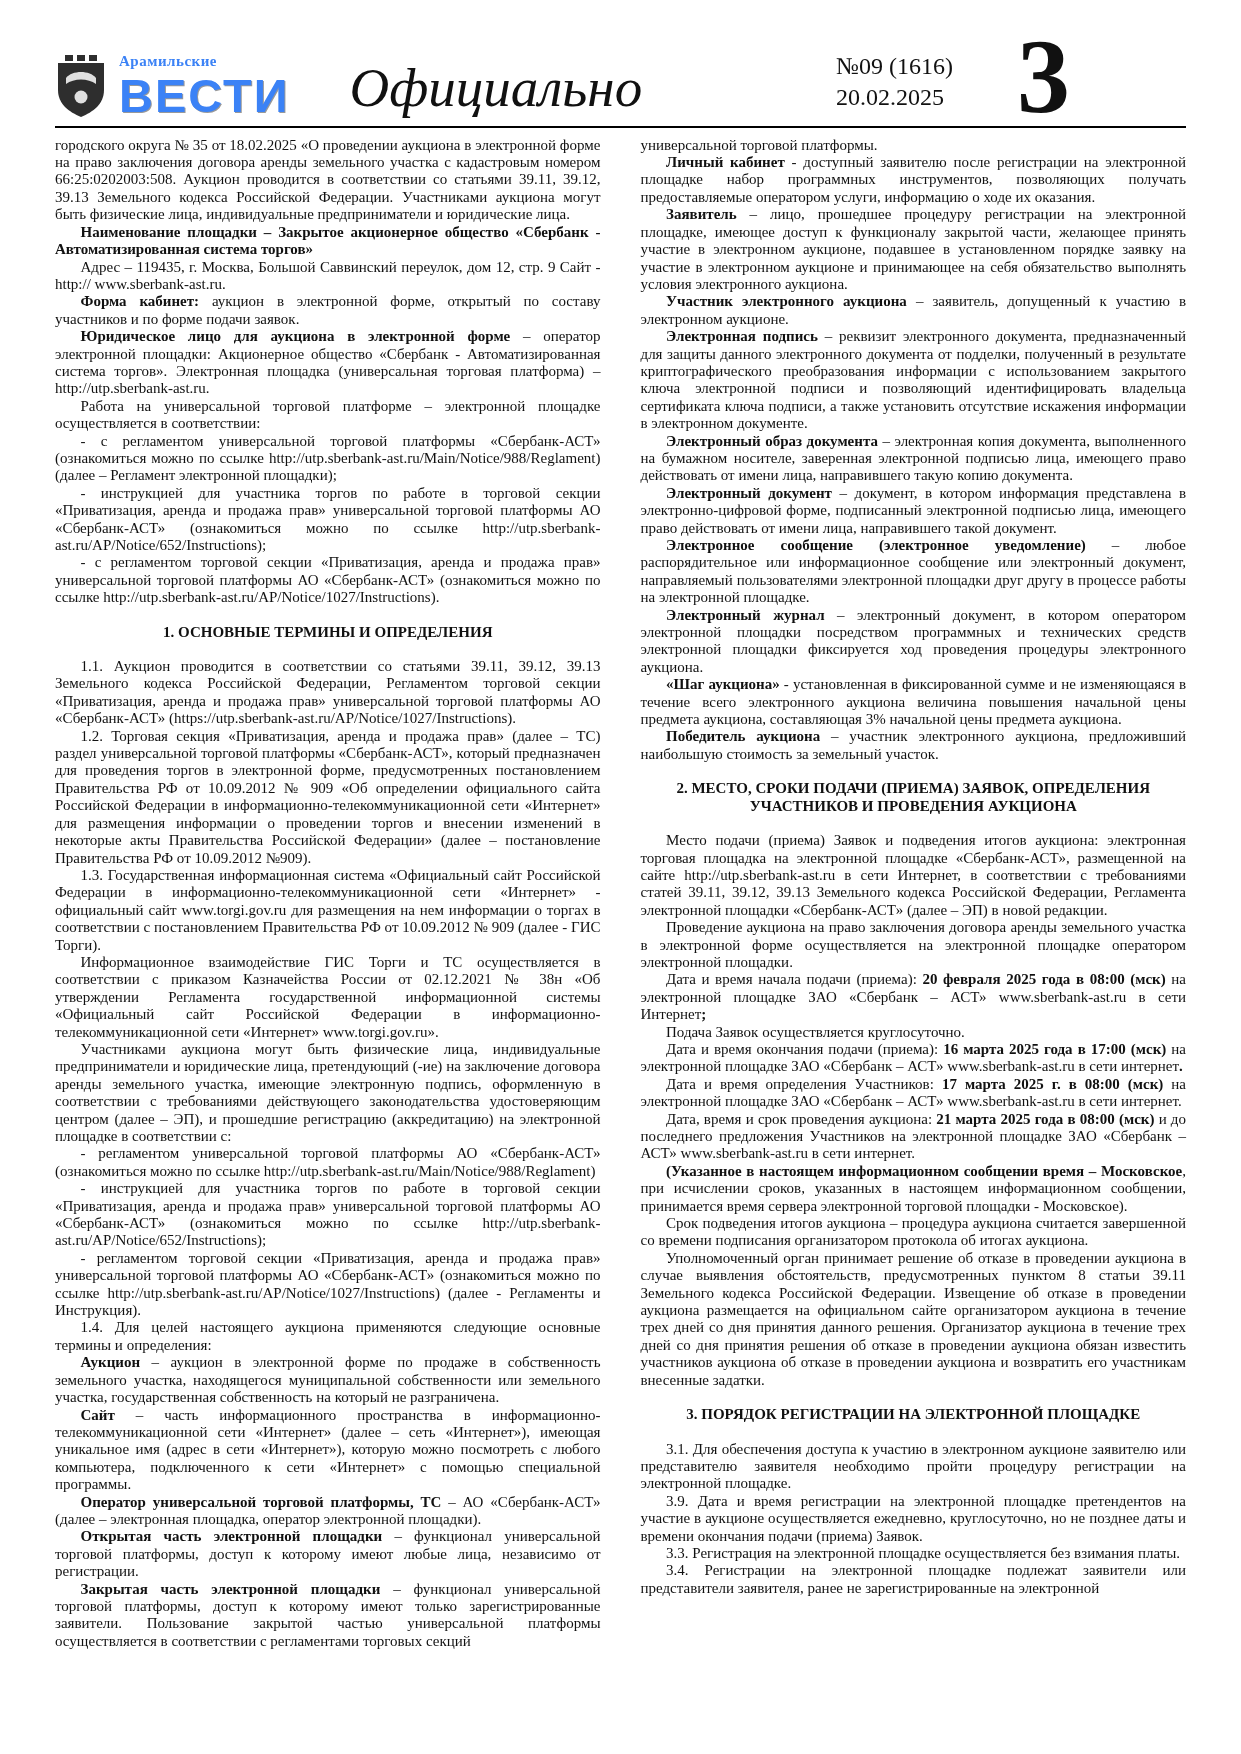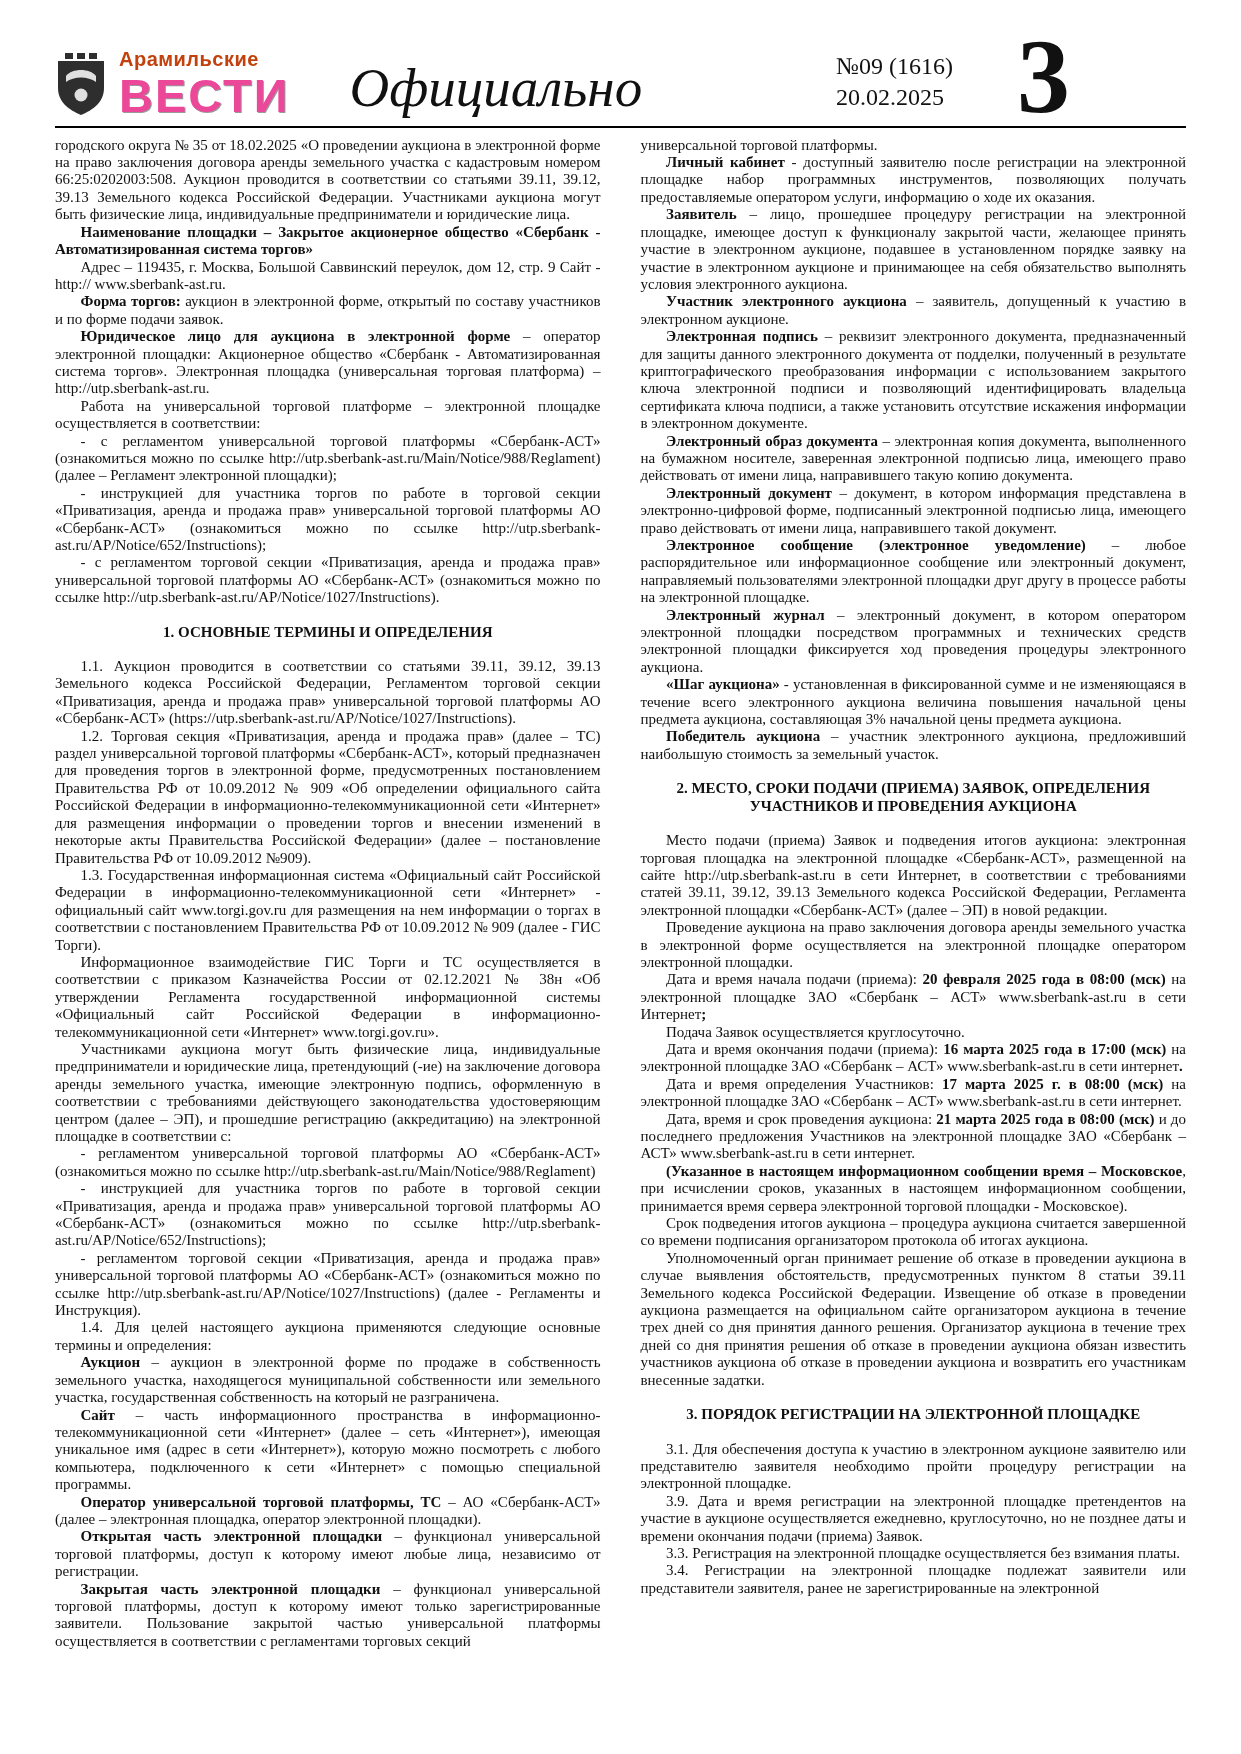--- a/index.html
+++ b/index.html
@@ -7,22 +7,22 @@
   .page{
     width:1241px;height:1754px;box-sizing:border-box;
     background:#ffffff;color:#111;
     padding:36px 55px 24px;overflow:hidden;
     font-family:"Liberation Serif","DejaVu Serif",serif;
   }
   .masthead{display:flex;align-items:flex-end;}
   .brand{display:flex;align-items:center;gap:12px;}
   .crest{display:block;line-height:0;}
   .brand-text{display:flex;flex-direction:column;line-height:1;}
-  .brand-top{font-family:Liberation Sans, sans-serif;font-weight:700;font-size:20px;letter-spacing:0.5px;color:#c2410c;}
-  .brand-bottom{font-family:"Liberation Sans","DejaVu Sans",sans-serif;font-weight:700;font-size:47px;letter-spacing:2px;color:#ec4899;margin-top:3px;text-shadow:1px 1px 0 #999;}
+  .brand-top{font-family:Liberation Serif, serif;font-weight:700;font-size:15px;letter-spacing:0.5px;color:#3b82f6;}
+  .brand-bottom{font-family:"Liberation Sans","DejaVu Sans",sans-serif;font-weight:700;font-size:47px;letter-spacing:2px;color:#3b82f6;margin-top:3px;text-shadow:1px 1px 0 #999;}
   .section-title{font-style:italic;font-weight:400;font-size:55px;margin-left:60px;line-height:1;padding-bottom:4px;}
   .issue-info{margin-left:auto;font-size:24px;line-height:1.3;padding-bottom:5px;white-space:nowrap;}
   .page-number{font-size:106px;font-weight:700;line-height:0.78;margin-left:64px;margin-right:116px;}
   .rule{border-top:2px solid #000;margin-top:7px;}
   .columns{display:flex;gap:40px;margin-top:9px;}
   .col{flex:1;min-width:0;}
   .col p{margin:0;font-size:15px;line-height:17.4px;text-align:justify;}
   .col p.para{text-indent:1.7em;}
   .col p.no-indent{text-indent:0;}
   .col p.heading{text-align:center;font-weight:700;text-indent:0;margin:17px 0;line-height:17.4px;}
@@ -56,21 +56,21 @@
     <div class="page-number">3</div>
   </header>
 
   <div class="rule"></div>
 
   <main class="columns">
     <div class="col" id="col-left">
         <p class="para no-indent"><span class="">городского округа № 35 от 18.02.2025 «О проведении аукциона в электронной форме на право заключения договора аренды земельного участка с кадастровым номером 66:25:0202003:508. Аукцион проводится в соответствии со статьями 39.11, 39.12, 39.13 Земельного кодекса Российской Федерации. Участниками аукциона могут быть физические лица, индивидуальные предприниматели и юридические лица.</span></p>
         <p class="para"><span class="b">Наименование площадки – Закрытое акционерное общество «Сбербанк - Автоматизированная система торгов»</span></p>
         <p class="para"><span class="">Адрес – 119435, г. Москва, Большой Саввинский переулок, дом 12, стр. 9 Сайт - http:// www.sberbank-ast.ru.</span></p>
-        <p class="para"><span class="b">Форма торгов:</span><span class=""> аукцион в электронной форме, открытый по составу участников и по форме подачи заявок.</span></p>
+        <p class="para"><span class="b">Форма кабинет:</span><span class=""> аукцион в электронной форме, открытый по составу участников и по форме подачи заявок.</span></p>
         <p class="para"><span class="b">Юридическое лицо для аукциона в электронной форме</span><span class=""> – оператор электронной площадки: Акционерное общество «Сбербанк - Автоматизированная система торгов». Электронная площадка (универсальная торговая платформа) – http://utp.sberbank-ast.ru.</span></p>
         <p class="para"><span class="">Работа на универсальной торговой платформе – электронной площадке осуществляется в соответствии:</span></p>
         <p class="para"><span class="">- с регламентом универсальной торговой платформы «Сбербанк-АСТ» (ознакомиться можно по ссылке http://utp.sberbank-ast.ru/Main/Notice/988/Reglament) (далее – Регламент электронной площадки);</span></p>
         <p class="para"><span class="">- инструкцией для участника торгов по работе в торговой секции «Приватизация, аренда и продажа прав» универсальной торговой платформы АО «Сбербанк-АСТ» (ознакомиться можно по ссылке http://utp.sberbank-ast.ru/AP/Notice/652/Instructions);</span></p>
         <p class="para"><span class="">- с регламентом торговой секции «Приватизация, аренда и продажа прав» универсальной торговой платформы АО «Сбербанк-АСТ» (ознакомиться можно по ссылке http://utp.sberbank-ast.ru/AP/Notice/1027/Instructions).</span></p>
         <p class="heading">1. ОСНОВНЫЕ ТЕРМИНЫ И ОПРЕДЕЛЕНИЯ</p>
         <p class="para"><span class="">1.1. Аукцион проводится в соответствии со статьями 39.11, 39.12, 39.13 Земельного кодекса Российской Федерации, Регламентом торговой секции «Приватизация, аренда и продажа прав» универсальной торговой платформы АО «Сбербанк-АСТ» (https://utp.sberbank-ast.ru/AP/Notice/1027/Instructions).</span></p>
         <p class="para"><span class="">1.2. Торговая секция «Приватизация, аренда и продажа прав» (далее – ТС) раздел универсальной торговой платформы «Сбербанк-АСТ», который предназначен для проведения торгов в электронной форме, предусмотренных постановлением Правительства РФ от 10.09.2012 № 909 «Об определении официального сайта Российской Федерации в информационно-телекоммуникационной сети «Интернет» для размещения информации о проведении торгов и внесении изменений в некоторые акты Правительства Российской Федерации» (далее – постановление Правительства РФ от 10.09.2012 №909).</span></p>
         <p class="para"><span class="">1.3. Государственная информационная система «Официальный сайт Российской Федерации в информационно-телекоммуникационной сети «Интернет» - официальный сайт www.torgi.gov.ru для размещения на нем информации о торгах в соответствии с постановлением Правительства РФ от 10.09.2012 № 909 (далее - ГИС Торги).</span></p>
         <p class="para"><span class="">Информационное взаимодействие ГИС Торги и ТС осуществляется в соответствии с приказом Казначейства России от 02.12.2021 № 38н «Об утверждении Регламента государственной информационной системы «Официальный сайт Российской Федерации в информационно-телекоммуникационной сети «Интернет» www.torgi.gov.ru».</span></p>

